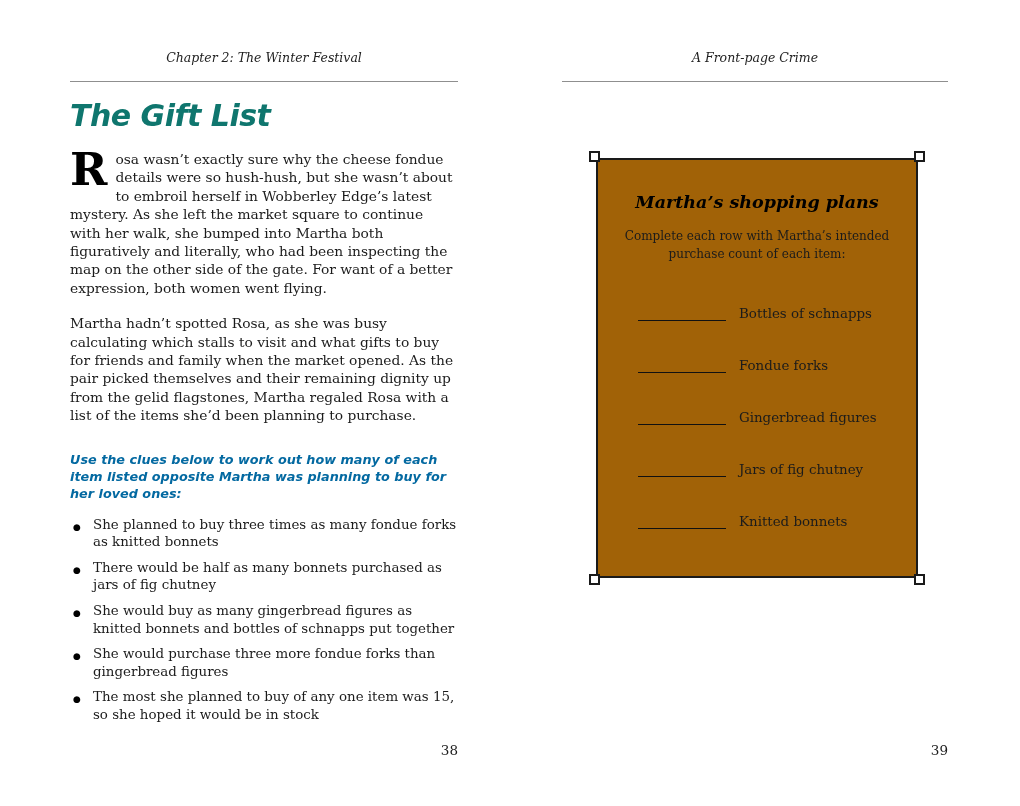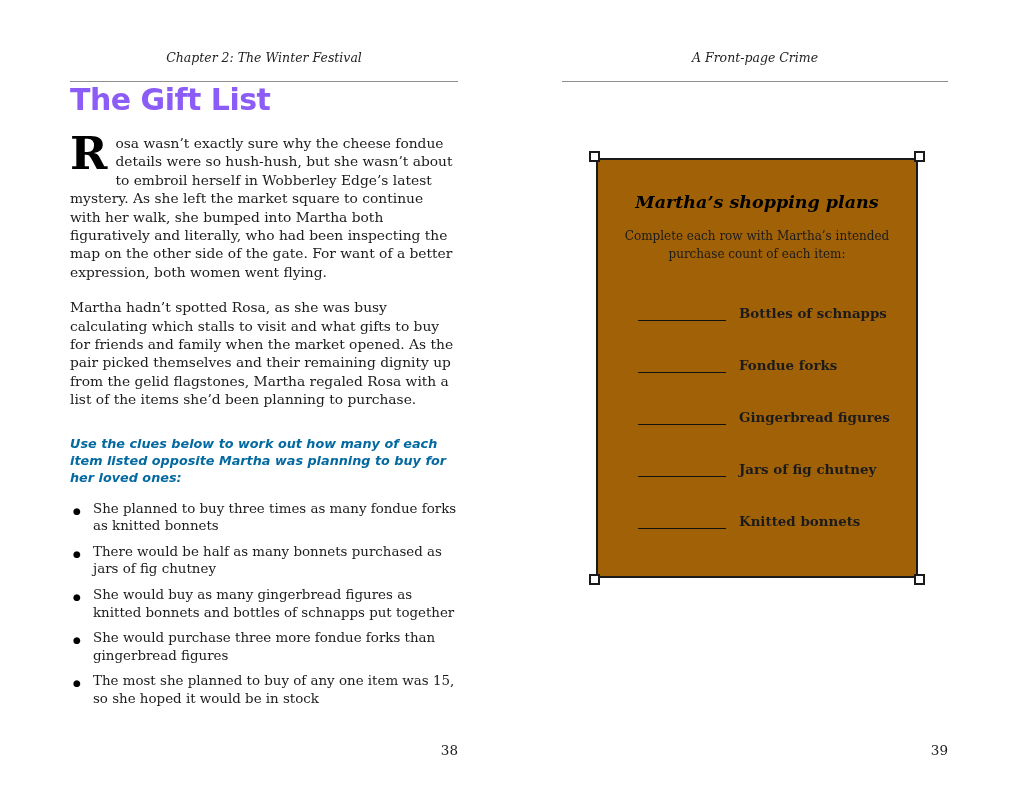--- a/index.html
+++ b/index.html
@@ -19,25 +19,27 @@
     margin-top: 50px;
     padding-bottom: 16px;
     border-bottom: 1px solid #8f8f8f;
     text-align: center;
     font-style: italic;
     font-size: 12.5px;
     color: #222;
   }
 
   .chapter-title {
+    margin-top: 16px;
     font-family: "DejaVu Sans", sans-serif;
+    font-style: italic;
     font-weight: bold;
     font-size: 30px;
     letter-spacing: -0.5px;
-    color: #8b5cf6;
+    color: #0f766e;
   }
 
   .body-par {
     margin-top: 17px;
     font-size: 13.8px;
     line-height: 18.4px;
   }
   .dropcap {
     float: left;
     font-size: 45px;
@@ -128,21 +130,21 @@
     height: 14px;
     margin-bottom: 38px;
   }
   .answer-blank {
     width: 88px;
     height: 13px;
     border-bottom: 1.5px solid #111;
   }
   .answer-label {
     margin-left: 13px;
-    font-weight: bold;
+    font-weight: normal;
     font-size: 13.4px;
     white-space: nowrap;
   }
 </style>
 </head>
 <body>
 
 <div class="page-col col-left">
   <div class="running-header">Chapter 2: The Winter Festival</div>
 

